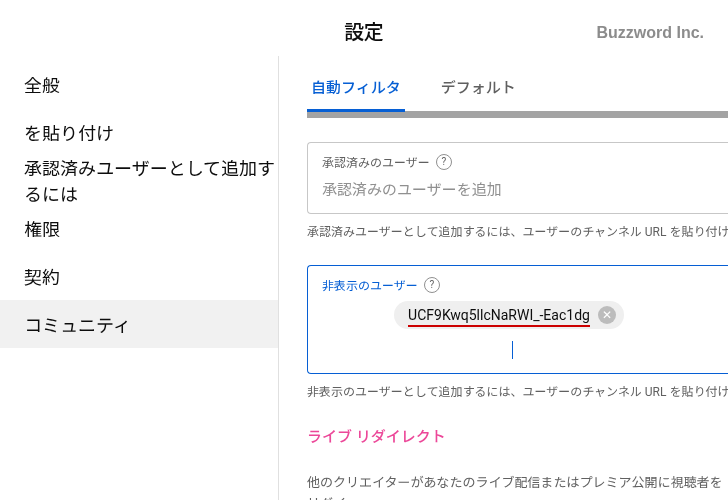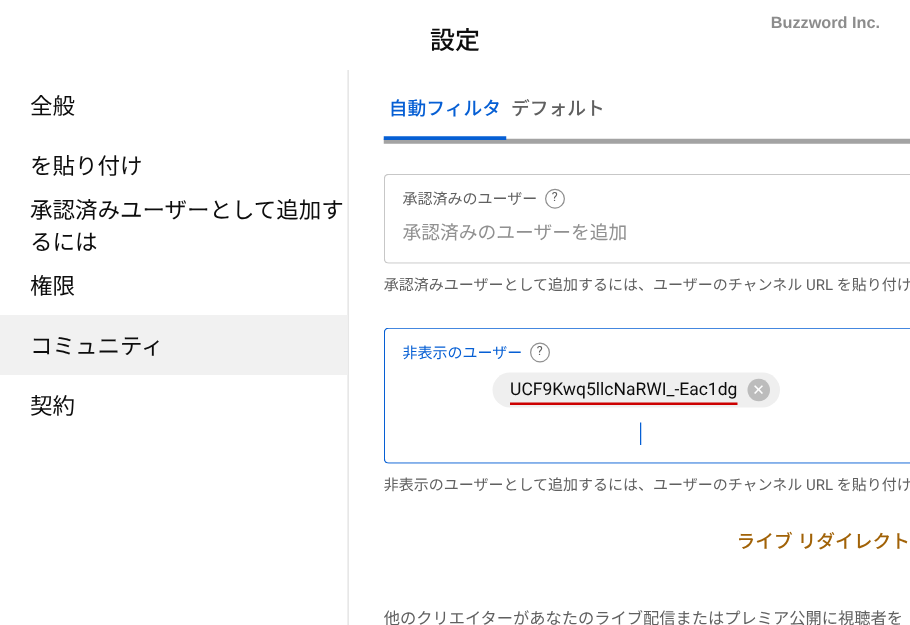--- a/index.html
+++ b/index.html
@@ -18,23 +18,23 @@
     padding: 16px 24px 0 24px;
   }
   .page-title {
     font-size: 20px;
     font-weight: 500;
     color: #0d0d0d;
     text-align: center;
   }
   .watermark {
     position: absolute;
-    top: 10px;
+    top: 24px;
     right: 24px;
-    font-size: 13px;
+    font-size: 16px;
     font-weight: 700;
     color: #8c8c8c;
     font-family: Arial, sans-serif;
   }
   .content {
     display: flex;
     height: calc(100% - 56px);
   }
   .sidebar {
     width: 279px;
@@ -53,21 +53,22 @@
   .sidebar-item.selected {
     background: #f1f1f1;
   }
   .main {
     flex: 1;
     padding: 20px 0 0 28px;
     overflow: hidden;
   }
   .tabs {
     display: flex;
-    border-bottom: 4px solid #a3a3a3;
+    border-bottom: 7px solid #a3a3a3;
+    gap: 32px;
     margin-bottom: 24px;
   }
   .tab {
     font-size: 15px;
     font-weight: 500;
     color: #606060;
     padding: 0 4px 14px 4px;
     cursor: pointer;
     position: relative;
   }
@@ -164,23 +165,22 @@
   .helper-text {
     font-size: 12px;
     color: #606060;
     margin-bottom: 26px;
     white-space: nowrap;
     overflow: hidden;
   }
   .section-title {
     font-size: 15px;
     font-weight: 500;
-    margin-bottom: 22px;
-    color: #a16207;
-    text-align: right;
+    margin-bottom: 6px;
+    color: #ec4899;
   }
   .section-body {
     font-size: 13px;
     color: #606060;
     line-height: 1.6;
     white-space: pre-line;
   }
 </style>
 </head>
 <body>
@@ -197,25 +197,25 @@
       </div>
     <div class="sidebar-item">
         <span>を貼り付け</span>
       </div>
     <div class="sidebar-item">
         <span>承認済みユーザーとして追加するには</span>
       </div>
     <div class="sidebar-item">
         <span>権限</span>
       </div>
+    <div class="sidebar-item">
+        <span>契約</span>
+      </div>
     <div class="sidebar-item selected">
         <span>コミュニティ</span>
-      </div>
-    <div class="sidebar-item">
-        <span>契約</span>
       </div>
   </div>
 
   <div class="main">
     <div class="tabs">
       <div class="tab active">自動フィルタ</div>
       <div class="tab">デフォルト</div>
     </div>
 
     <div class="field-box">

